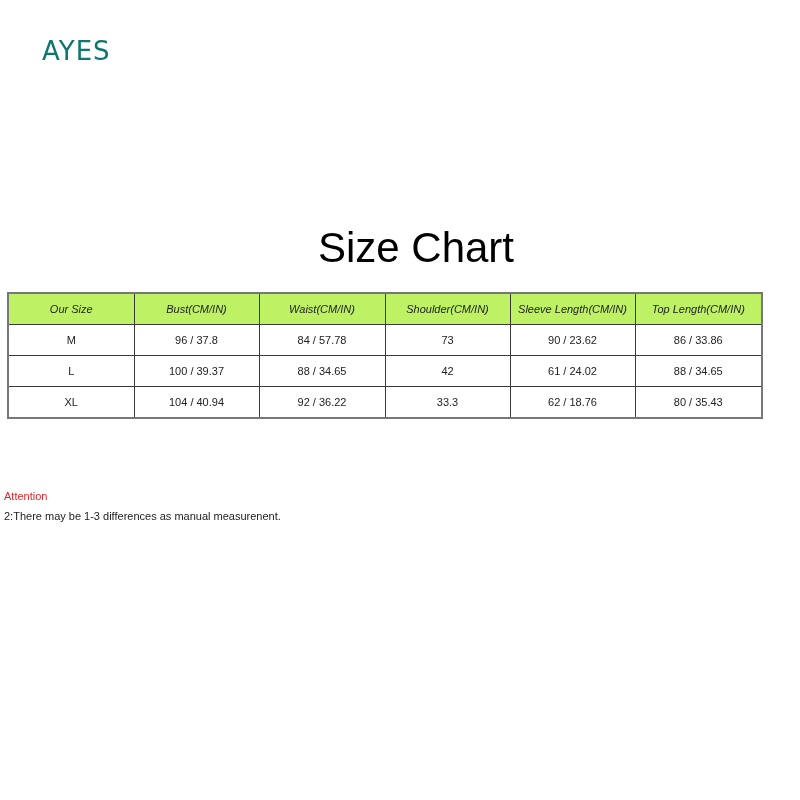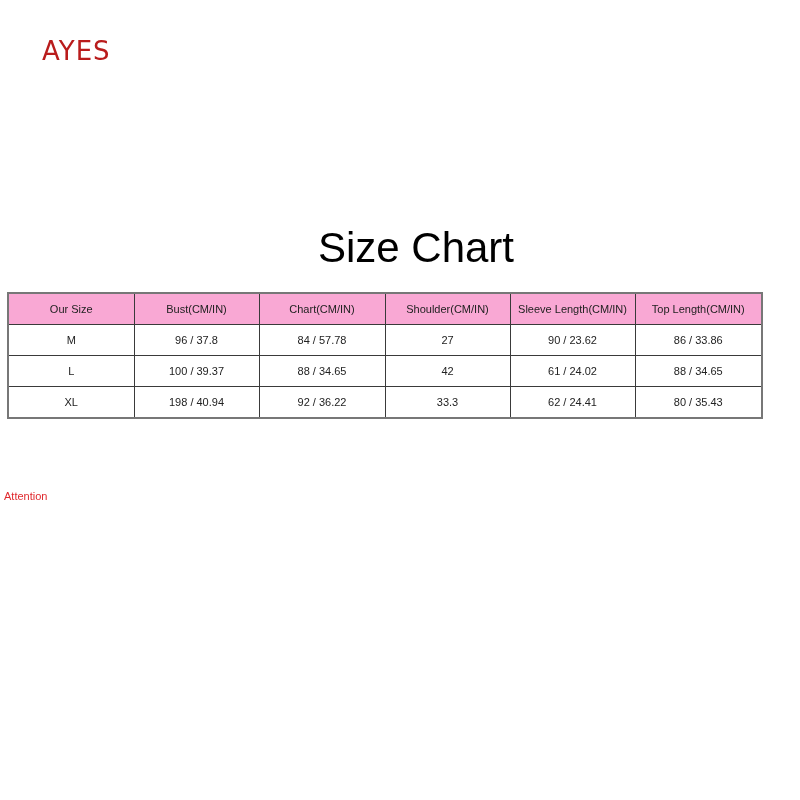--- a/index.html
+++ b/index.html
@@ -15,21 +15,21 @@
       font-family: "DejaVu Sans", sans-serif;
       color: #111;
     }
     .brand {
       position: absolute;
       left: 42px;
       top: 36px;
       font-family: "DejaVu Sans", sans-serif;
       font-size: 26px;
       letter-spacing: 1px;
-      color: #b91c1c;
+      color: #0f766e;
       font-weight: normal;
     }
     .title {
       position: absolute;
       left: 0;
       width: 832px;
       top: 222px;
       text-align: center;
       font-family: "Liberation Sans", sans-serif;
       font-size: 42px;
@@ -49,21 +49,22 @@
     }
     table.size-table th,
     table.size-table td {
       border: 1.5px solid #3a3a3a;
       text-align: center;
       height: 30px;
       padding: 0;
       font-weight: normal;
     }
     table.size-table th {
-      background: #f9a8d4;
+      background: #bef264;
+      font-style: italic;
     }
     table.size-table td {
       background: #ffffff;
     }
     table.size-table {
       border: 2px solid #777;
     }
     .notes {
       position: absolute;
       left: 4px;
@@ -96,49 +97,50 @@
     <col style="width:125px">
     <col style="width:126px">
     <col style="width:125px">
     <col style="width:125px">
     <col style="width:127px">
   </colgroup>
   <thead>
     <tr>
       <th>Our Size</th>
       <th>Bust(CM/IN)</th>
-      <th>Chart(CM/IN)</th>
+      <th>Waist(CM/IN)</th>
       <th>Shoulder(CM/IN)</th>
       <th>Sleeve Length(CM/IN)</th>
       <th>Top Length(CM/IN)</th>
     </tr>
   </thead>
   <tbody>
     <tr>
       <td>M</td>
       <td>96 / 37.8</td>
       <td>84 / 57.78</td>
-      <td>27</td>
+      <td>73</td>
       <td>90 / 23.62</td>
       <td>86 / 33.86</td>
     </tr>
     <tr>
       <td>L</td>
       <td>100 / 39.37</td>
       <td>88 / 34.65</td>
       <td>42</td>
       <td>61 / 24.02</td>
       <td>88 / 34.65</td>
     </tr>
     <tr>
       <td>XL</td>
-      <td>198 / 40.94</td>
+      <td>104 / 40.94</td>
       <td>92 / 36.22</td>
       <td>33.3</td>
-      <td>62 / 24.41</td>
+      <td>62 / 18.76</td>
       <td>80 / 35.43</td>
     </tr>
   </tbody>
 </table>
 
 <div class="notes">
   <div class="attention">Attention</div>
+  <div class="note">2:There may be 1-3 differences as manual measurenent.</div>
 </div>
 
 </body></html>

